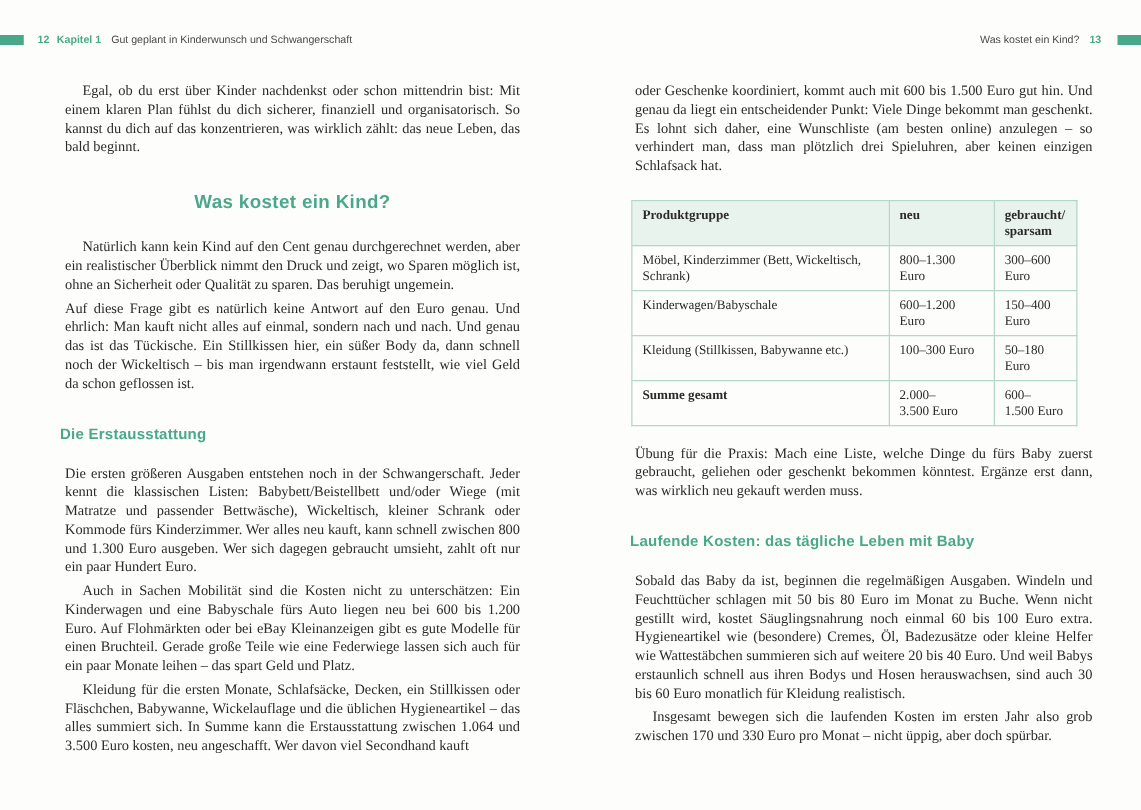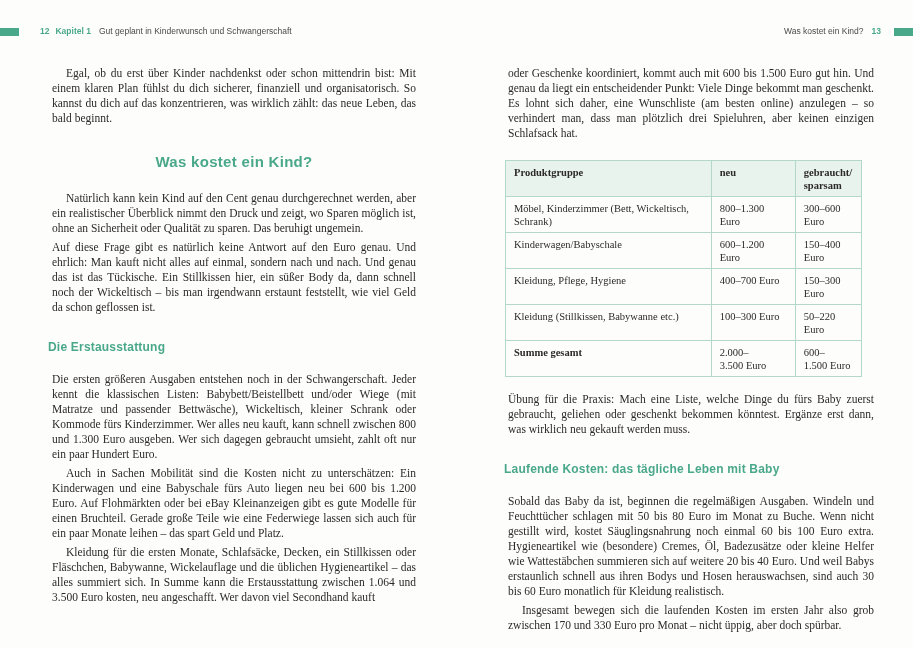--- a/index.html
+++ b/index.html
@@ -20,21 +20,21 @@
   }
   .spread{position:relative;width:913px;height:648px;background:#fdfdfc;}
 
   
   .running-header{
     position:absolute;top:26px;
     font-family:"Liberation Sans", sans-serif;
     font-size:8.5px;line-height:11px;color:var(--header-text);
     white-space:nowrap;
   }
-  .running-header.left{left:40px;}
+  .running-header.left{left:30px;}
   .running-header.right{right:32px;text-align:left;}
   .header-bar{
     position:absolute;top:28px;width:19px;height:8px;
     background:var(--accent);
   }
   .header-bar.left{left:0;}
   .header-bar.right{right:0;}
   .page-num{color:var(--accent);font-weight:bold;}
   .chapter-label{color:var(--accent);font-weight:bold;margin-left:6px;}
   .header-title{margin-left:8px;}
@@ -128,28 +128,23 @@
           <td>Möbel, Kinderzimmer (Bett, Wickeltisch, Schrank)</td>
           <td>800–1.300 Euro</td>
           <td>300–600 Euro</td>
         </tr>
         <tr>
           <td>Kinderwagen/Babyschale</td>
           <td>600–1.200 Euro</td>
           <td>150–400 Euro</td>
         </tr>
         <tr>
-          <td>Kleidung, Pflege, Hygiene</td>
-          <td>400–700 Euro</td>
-          <td>150–300 Euro</td>
-        </tr>
-        <tr>
           <td>Kleidung (Stillkissen, Babywanne etc.)</td>
           <td>100–300 Euro</td>
-          <td>50–220 Euro</td>
+          <td>50–180 Euro</td>
         </tr>
         <tr class="summary">
           <td>Summe gesamt</td>
           <td>2.000–
 3.500 Euro</td>
           <td>600–
 1.500 Euro</td>
         </tr>
       </tbody>
     </table>

